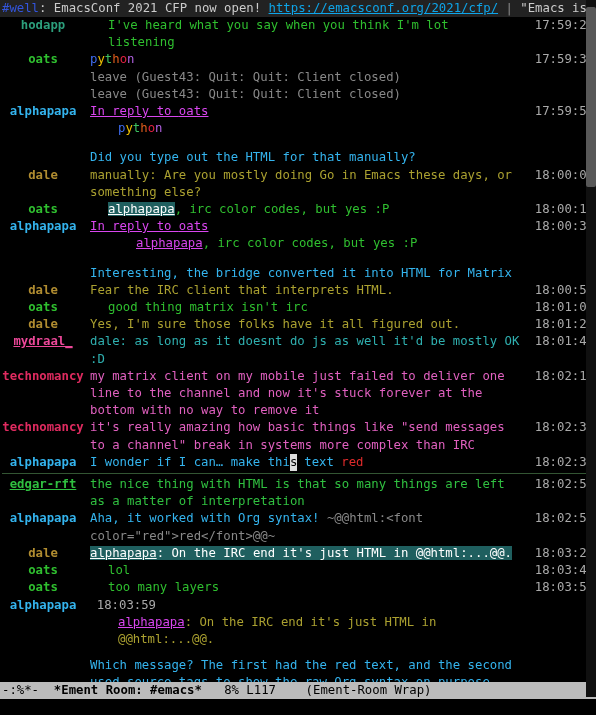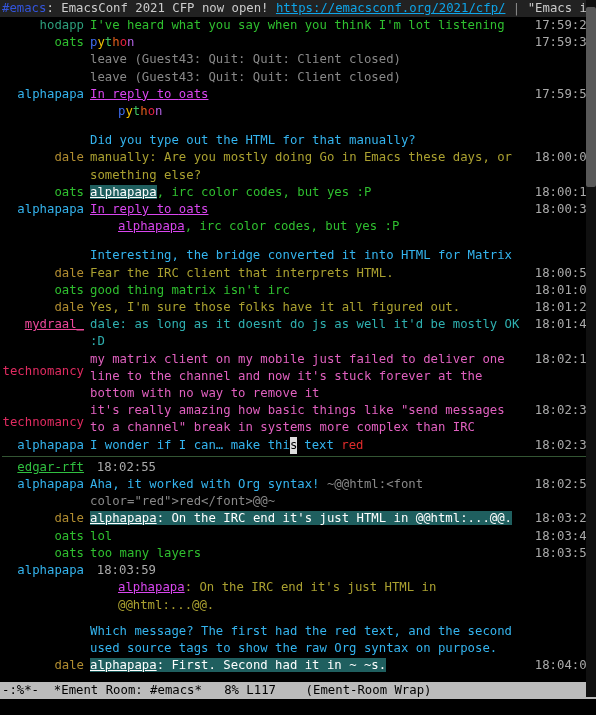--- a/index.html
+++ b/index.html
@@ -39,23 +39,24 @@
     overflow: hidden;
     padding-left: 2px;
   }
   .row {
     display: flex;
     align-items: flex-start;
   }
   .nickcol {
     width: 82px;
     flex: 0 0 82px;
-    text-align: right;
+    text-align: center;
     padding-right: 6px;
     white-space: nowrap;
+    font-weight: bold;
   }
   .bodycol {
     flex: 1 1 auto;
     padding-right: 6px;
     word-break: break-word;
   }
   .tscol {
     flex: 0 0 66px;
     text-align: right;
     color: #aaa;
@@ -70,23 +71,23 @@
   .py-n { color: #b060e0; }
   .link { color: #d946ef; text-decoration: underline; }
   .hl { background: #1f5f5f; color: #fff; text-decoration: underline; }
   .dim { color: #888; }
   .red { color: #e02b2b; }
   .n-hodapp   { color: #2c9f7c; }
   .n-oats     { color: #2fbf2f; }
   .n-alphapapa{ color: #34b4ee; }
   .n-dale     { color: #b08c30; }
   .n-mydraal  { color: #ec4899; text-decoration: underline; }
-  .n-technomancy { color: #e02b60; margin-top: 12px; }
+  .n-technomancy { color: #e02b60; }
   .n-edgar    { color: #30c040; text-decoration: underline; }
-  .b-green    { color: #2fbf2f; }
+  .b-green    { color: #2fbf2f; margin-left: 18px; }
   .b-dim      { color: #888; }
   .b-cyan     { color: #2fb0b0; }
   .b-olive    { color: #aaa030; }
   .b-magenta  { color: #e060bf; }
   .b-alpha    { color: #34b4ee; }
   .b-edgar    { color: #30c040; }
   .sep {
     height: 1px;
     background: #353;
     margin: 2px 0 2px 0;
@@ -101,21 +102,21 @@
     background: #bbb;
     color: #000;
     height: 17px;
     padding: 0 2px;
     white-space: nowrap;
     overflow: hidden;
     flex: 0 0 auto;
     display: flex;
     align-items: center;
   }
-  .modeline .buf { font-weight: normal; }
+  .modeline .buf { font-weight: bold; }
   .minibuf {
     background: #000;
     color: #888;
     height: 16px;
     flex: 0 0 auto;
   }
   .scrollbar {
     position: absolute;
     right: 0;
     top: 0;
@@ -132,21 +133,21 @@
     background: #585858;
     border-radius: 2px;
   }
 </style>
 </head>
 <body>
 
 <div class="root">
 
   <div class="topic">
-    <span class="channel-name">#emacs</span><span>: EmacsConf 2021 CFP now open! </span><span class="topic-link">https://emacsconf.org/2021/cfp/</span><span class="topic-divider"> | </span><span>"Emacs is a co</span>
+    <span class="channel-name">#well</span><span>: EmacsConf 2021 CFP now open! </span><span class="topic-link">https://emacsconf.org/2021/cfp/</span><span class="topic-divider"> | </span><span>"Emacs is a co</span>
   </div>
 
   <div class="messages">
 
     <div class="row">
       <div class="nickcol n-hodapp">hodapp</div>
       <div class="bodycol b-green">I've heard what you say when you think I'm lot listening</div>
       <div class="tscol">17:59:25</div>
     </div>
 
@@ -263,20 +264,21 @@
       <div class="bodycol b-alpha">
         <span>I wonder if I can… make thi</span><span class="cursor">s</span><span> text </span><span class="red">red</span>
       </div>
       <div class="tscol">18:02:35</div>
     </div>
 
     <div class="sep"></div>
 
     <div class="row">
       <div class="nickcol n-edgar">edgar-rft</div>
+      <div class="bodycol b-edgar">the nice thing with HTML is that so many things are left as a matter of interpretation</div>
       <div class="tscol">18:02:55</div>
     </div>
 
     <div class="row">
       <div class="nickcol n-alphapapa">alphapapa</div>
       <div class="bodycol b-alpha">
         <span>Aha, it worked with Org syntax!  </span><span class="dim">~@@html:&lt;font color="red"&gt;red&lt;/font&gt;@@~</span>
       </div>
       <div class="tscol">18:02:57</div>
     </div>

